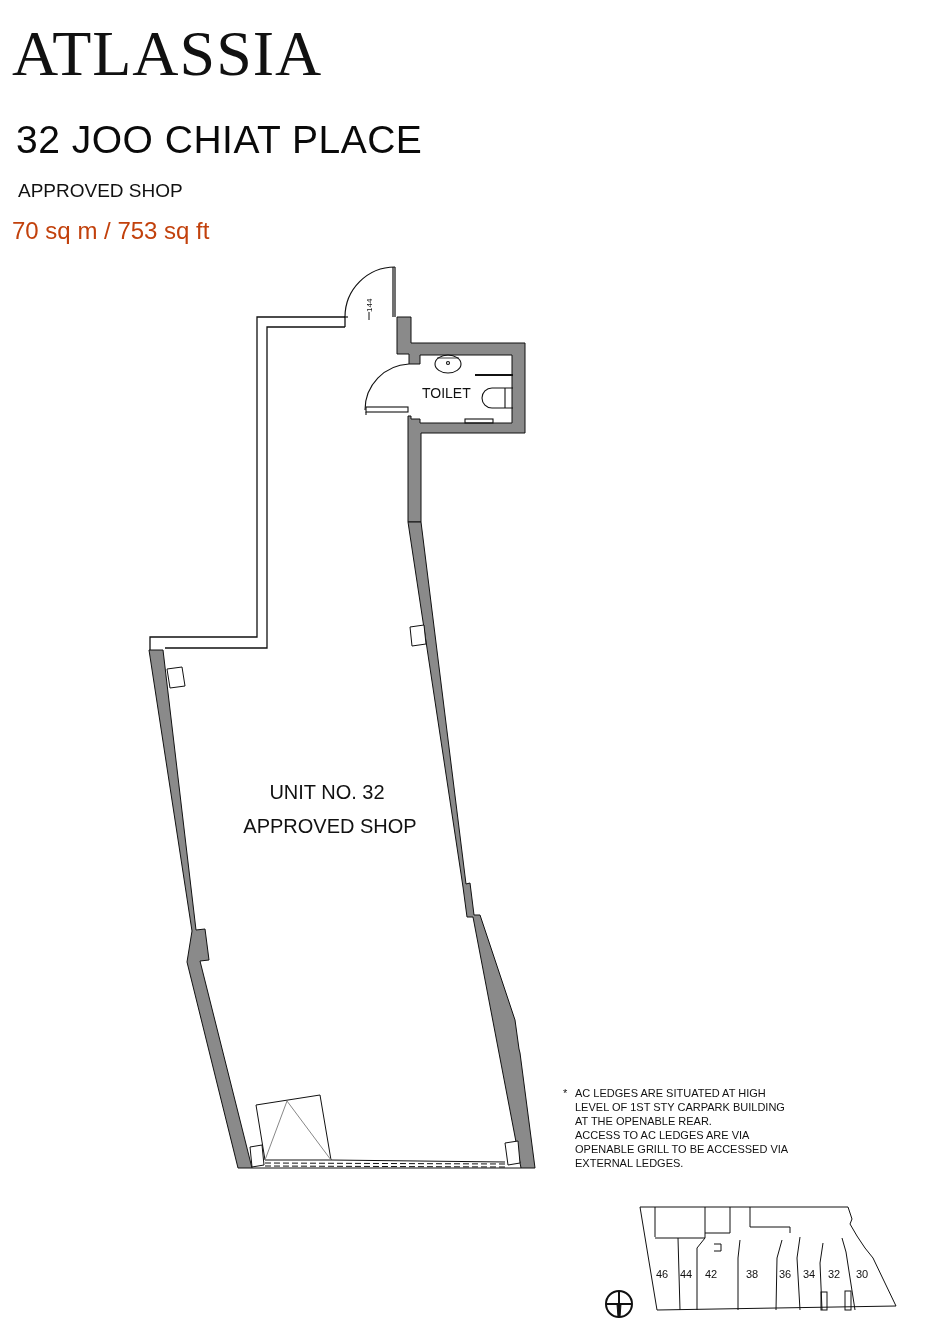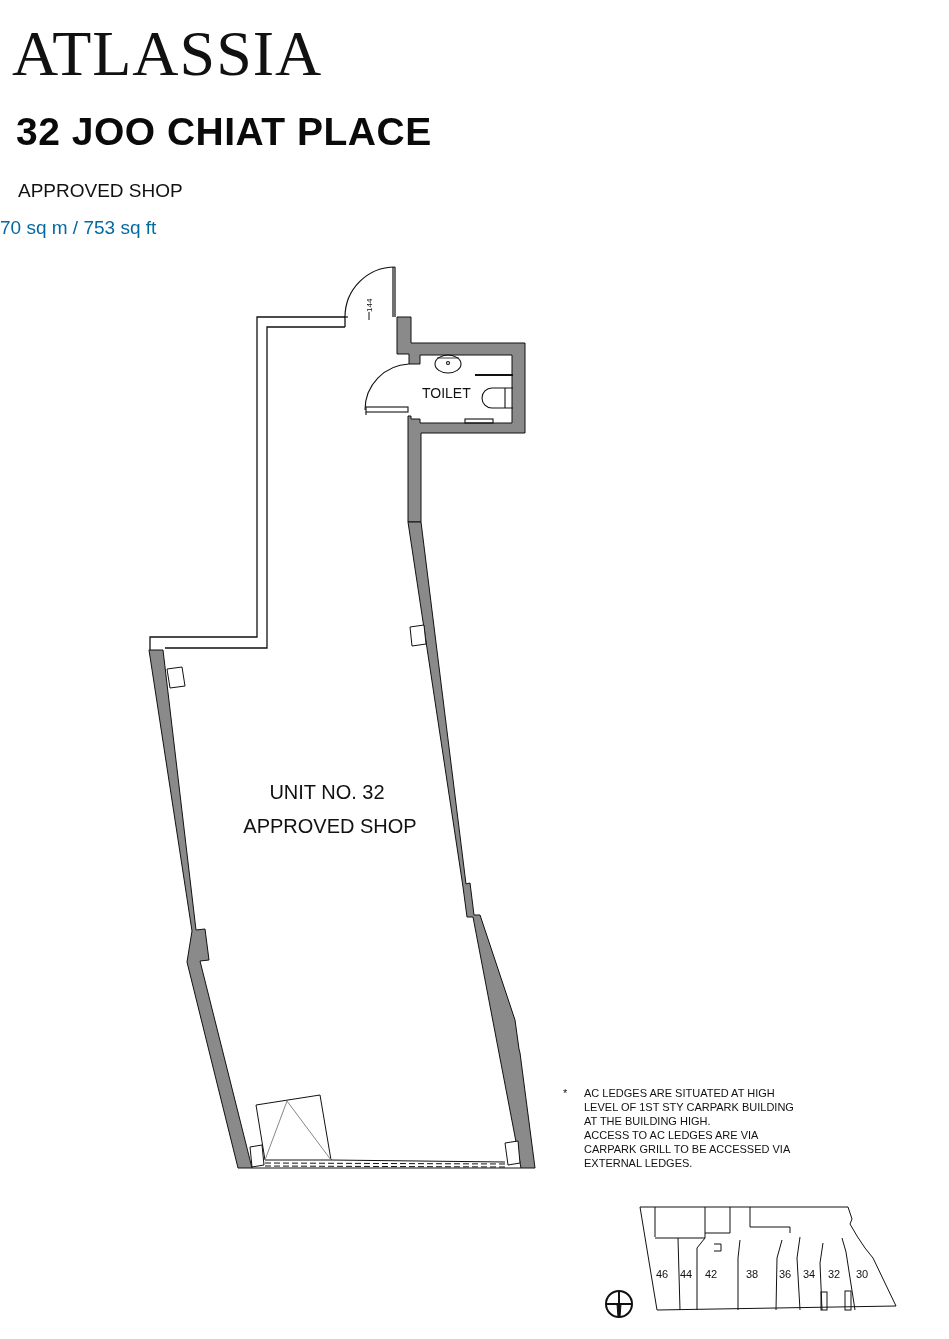--- a/index.html
+++ b/index.html
@@ -1,24 +1,24 @@
 <!DOCTYPE html>
 <html><head>
   <meta charset="utf-8">
   <style>
     html, body { margin: 0; padding: 0; background: #ffffff; }
     body { width: 949px; height: 1339px; position: relative; overflow: hidden; font-family: "Liberation Sans", sans-serif; color: #111; }
     .logo { position: absolute; left: 12px; top: 22px; font-family: "Liberation Serif", serif; font-size: 64px; letter-spacing: 1px; font-weight: normal; line-height: 1; color: #111; transform: scaleY(0.98); }
-    .title { position: absolute; left: 16px; top: 110px; font-size: 39px; font-weight: bold; letter-spacing: 0.5px; color: #0a0a0a; }
+    .title { position: absolute; left: 16px; top: 118px; font-size: 39px; font-weight: normal; letter-spacing: 0.5px; color: #0a0a0a; }
     .sub1 { position: absolute; left: 18px; top: 180px; font-size: 19px; color: #111; }
-    .sub2 { position: absolute; left: 0; top: 217px; font-size: 19px; color: #0369a1; }
+    .sub2 { position: absolute; left: 12px; top: 217px; font-size: 24px; color: #c2410c; }
     svg.plan { position: absolute; left: 0; top: 0; }
     .note { position: absolute; left: 563px; top: 1086px; font-size: 11px; line-height: 14px; color: #111; }
     .note .star { position: absolute; left: 0; top: 0; }
-    .note .lines { margin-left: 21px; }
+    .note .lines { margin-left: 12px; }
     .note .lines div { white-space: nowrap; }
   </style>
 </head>
 <body>
 
 <div class="logo">ATLASSIA</div>
 <div class="title">32 JOO CHIAT PLACE</div>
 <div class="sub1">APPROVED SHOP</div>
 <div class="sub2">70 sq m / 753 sq ft</div>
 
@@ -126,18 +126,18 @@
     <line x1="619" y1="1291" x2="619" y2="1317" stroke-width="2"></line>
     <polygon points="617,1304 621,1304 620,1317 618,1317" fill="#111"></polygon>
   </g>
 </svg>
 
 <div class="note">
   <span class="star">*</span>
   <div class="lines">
     <div>AC LEDGES ARE SITUATED AT HIGH</div>
     <div>LEVEL OF 1ST STY CARPARK BUILDING</div>
-    <div>AT THE BUILDING HIGH.</div>
+    <div>AT THE OPENABLE REAR.</div>
     <div>ACCESS TO AC LEDGES ARE VIA</div>
-    <div>CARPARK GRILL TO BE ACCESSED VIA</div>
+    <div>OPENABLE GRILL TO BE ACCESSED VIA</div>
     <div>EXTERNAL LEDGES.</div>
   </div>
 </div>
 
 </body></html>

